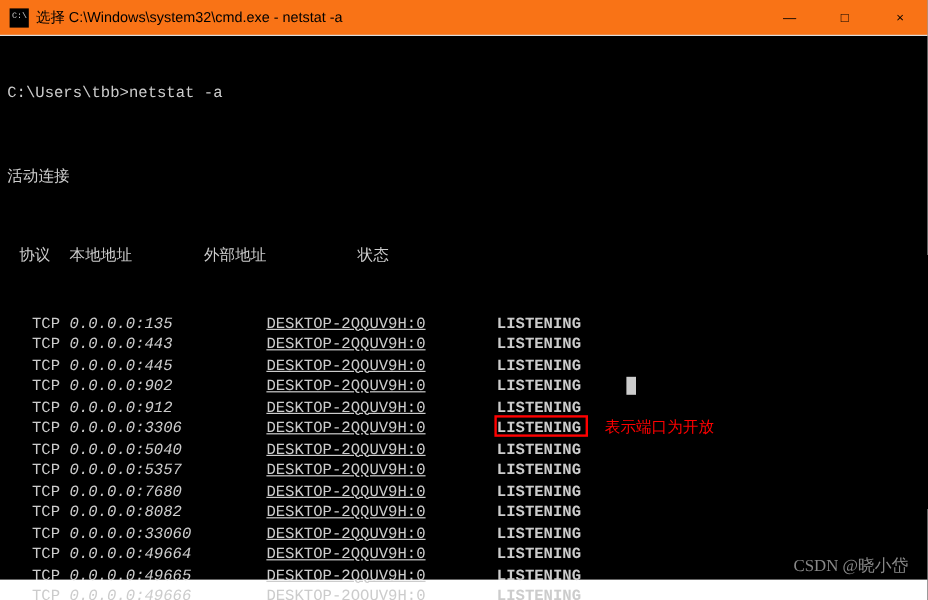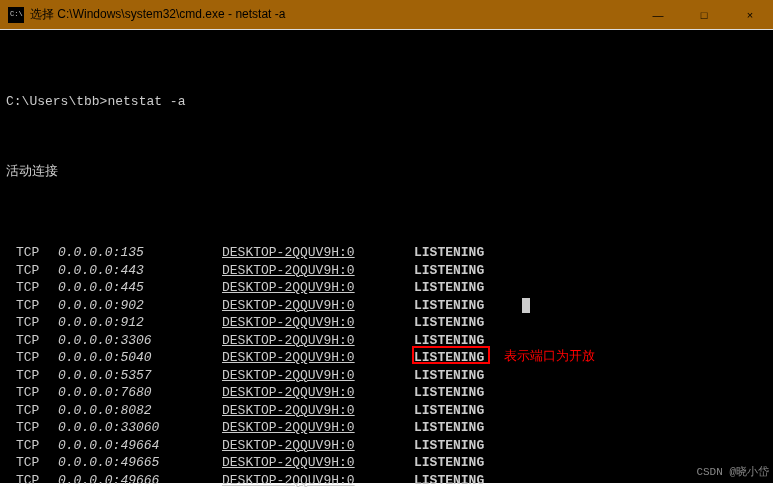--- a/index.html
+++ b/index.html
@@ -9,21 +9,21 @@
     }
     body {
       font-family: "Consolas", "Courier New", monospace;
       background: #fff;
       width: 773px;
       height: 500px;
       overflow: hidden;
       position: relative;
     }
     .titlebar {
-      background: #a16207;
+      background: #f97316;
       height: 30px;
       display: flex;
       align-items: center;
       border-bottom: 1px solid #ddd;
     }
     .titlebar-icon {
       width: 16px;
       height: 16px;
       margin-left: 8px;
       margin-right: 6px;
@@ -63,38 +63,38 @@
       color: #ccc;
       font-size: 13px;
       line-height: 17.5px;
       padding: 4px 6px;
       height: 453px;
       white-space: pre;
       position: relative;
     }
     .prompt-line {
       margin-bottom: 3px;
-      margin-top: 24px;
     }
     .section-title {
       margin-top: 14px;
-      margin-bottom: 29px;
+      margin-bottom: 14px;
     }
     .header-row {
       display: flex;
       margin-bottom: 3px;
     }
     .data-row {
       display: flex;
       height: 17.5px;
       align-items: center;
     }
     .col-proto {
       width: 44px;
       padding-left: 10px;
+      text-align: right;
     }
     .col-local {
       width: 148px;
       padding-left: 8px;
       font-style: italic;
     }
     .col-foreign {
       width: 200px;
       padding-left: 24px;
       text-decoration: underline;
@@ -123,24 +123,24 @@
     }
     .red-label {
       position: absolute;
       color: #ff0000;
       font-family: "Microsoft YaHei", sans-serif;
       font-size: 13px;
       pointer-events: none;
     }
     .watermark {
       position: absolute;
-      right: 4px;
+      right: 16px;
       bottom: 2px;
-      font-family: Liberation Mono, monospace;
-      font-size: 11px;
+      font-family: Liberation Serif, serif;
+      font-size: 14px;
       color: #888;
     }
     #rows-container .col-proto,
     #rows-container .col-local,
     #rows-container .col-foreign,
     #rows-container .col-state {
       overflow: visible;
     }
   </style>
 </head>
@@ -152,20 +152,26 @@
   <div class="window-controls">
     <div class="win-btn">—</div>
     <div class="win-btn">□</div>
     <div class="win-btn">×</div>
   </div>
 </div>
 
 <div class="terminal">
   <div class="prompt-line"><span>C:\Users\tbb&gt;</span><span>netstat -a</span></div>
   <div class="section-title">活动连接</div>
+  <div class="header-row">
+    <span class="hdr-proto">协议</span>
+    <span class="hdr-local">本地地址</span>
+    <span class="hdr-foreign">外部地址</span>
+    <span class="hdr-state">状态</span>
+  </div>
   <div id="rows-container"><div class="data-row"><span class="col-proto">TCP</span><span class="col-local">0.0.0.0:135</span><span class="col-foreign">DESKTOP-2QQUV9H:0</span><span class="col-state" id="state-0">LISTENING</span></div><div class="data-row"><span class="col-proto">TCP</span><span class="col-local">0.0.0.0:443</span><span class="col-foreign">DESKTOP-2QQUV9H:0</span><span class="col-state" id="state-1">LISTENING</span></div><div class="data-row"><span class="col-proto">TCP</span><span class="col-local">0.0.0.0:445</span><span class="col-foreign">DESKTOP-2QQUV9H:0</span><span class="col-state" id="state-2">LISTENING</span></div><div class="data-row"><span class="col-proto">TCP</span><span class="col-local">0.0.0.0:902</span><span class="col-foreign">DESKTOP-2QQUV9H:0</span><span class="col-state" id="state-3">LISTENING</span><span class="cursor-block"></span></div><div class="data-row"><span class="col-proto">TCP</span><span class="col-local">0.0.0.0:912</span><span class="col-foreign">DESKTOP-2QQUV9H:0</span><span class="col-state" id="state-4">LISTENING</span></div><div class="data-row"><span class="col-proto">TCP</span><span class="col-local">0.0.0.0:3306</span><span class="col-foreign">DESKTOP-2QQUV9H:0</span><span class="col-state" id="state-5">LISTENING</span></div><div class="data-row"><span class="col-proto">TCP</span><span class="col-local">0.0.0.0:5040</span><span class="col-foreign">DESKTOP-2QQUV9H:0</span><span class="col-state" id="state-6">LISTENING</span></div><div class="data-row"><span class="col-proto">TCP</span><span class="col-local">0.0.0.0:5357</span><span class="col-foreign">DESKTOP-2QQUV9H:0</span><span class="col-state" id="state-7">LISTENING</span></div><div class="data-row"><span class="col-proto">TCP</span><span class="col-local">0.0.0.0:7680</span><span class="col-foreign">DESKTOP-2QQUV9H:0</span><span class="col-state" id="state-8">LISTENING</span></div><div class="data-row"><span class="col-proto">TCP</span><span class="col-local">0.0.0.0:8082</span><span class="col-foreign">DESKTOP-2QQUV9H:0</span><span class="col-state" id="state-9">LISTENING</span></div><div class="data-row"><span class="col-proto">TCP</span><span class="col-local">0.0.0.0:33060</span><span class="col-foreign">DESKTOP-2QQUV9H:0</span><span class="col-state" id="state-10">LISTENING</span></div><div class="data-row"><span class="col-proto">TCP</span><span class="col-local">0.0.0.0:49664</span><span class="col-foreign">DESKTOP-2QQUV9H:0</span><span class="col-state" id="state-11">LISTENING</span></div><div class="data-row"><span class="col-proto">TCP</span><span class="col-local">0.0.0.0:49665</span><span class="col-foreign">DESKTOP-2QQUV9H:0</span><span class="col-state" id="state-12">LISTENING</span></div><div class="data-row"><span class="col-proto">TCP</span><span class="col-local">0.0.0.0:49666</span><span class="col-foreign">DESKTOP-2QQUV9H:0</span><span class="col-state" id="state-13">LISTENING</span></div></div>
 
   <div class="red-box" id="box1" style="left: 412px; top: 316px; width: 78px; height: 18px;"></div>
   <div class="red-label" id="label1" style="left: 504px; top: 317px; text-align: right;">表示端口为开放</div>
   
   
 
   <div class="watermark">CSDN @晓小岱</div>
 </div>
 

